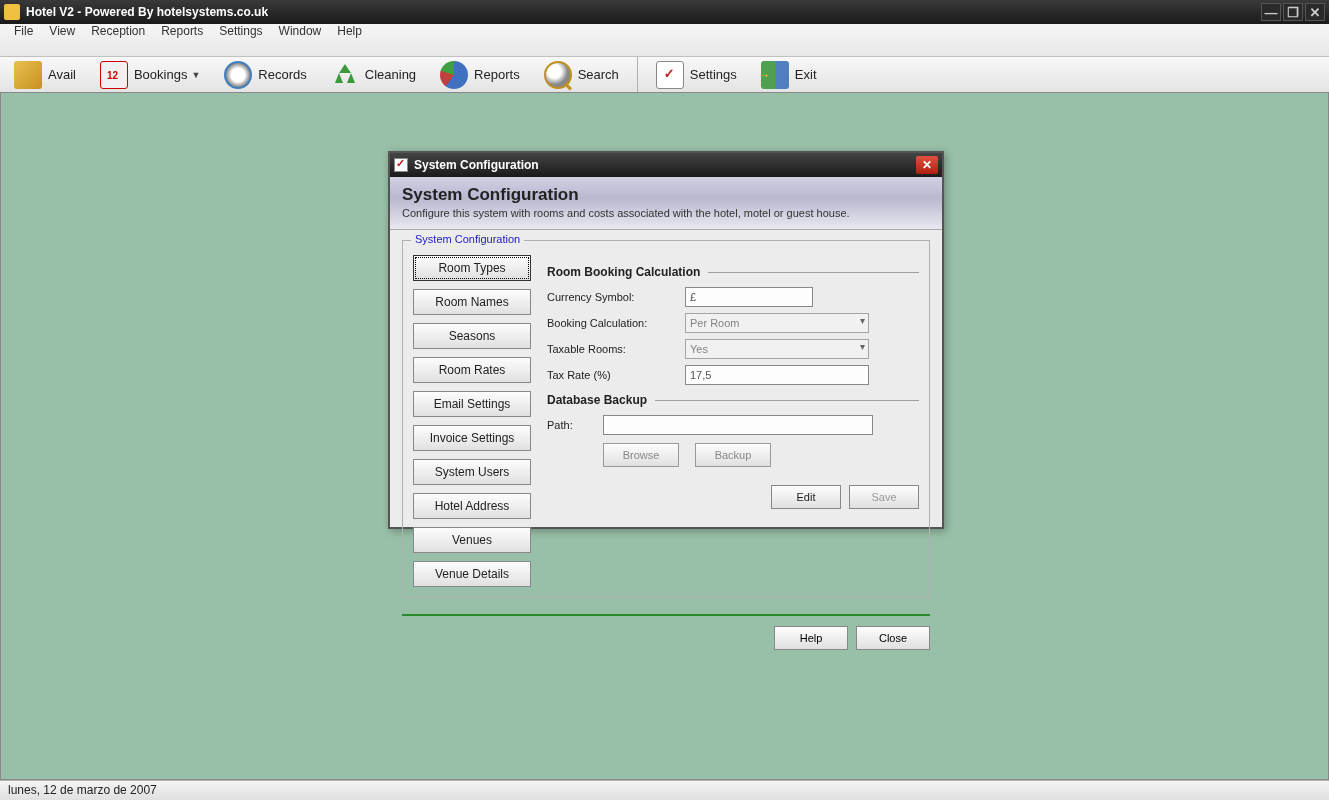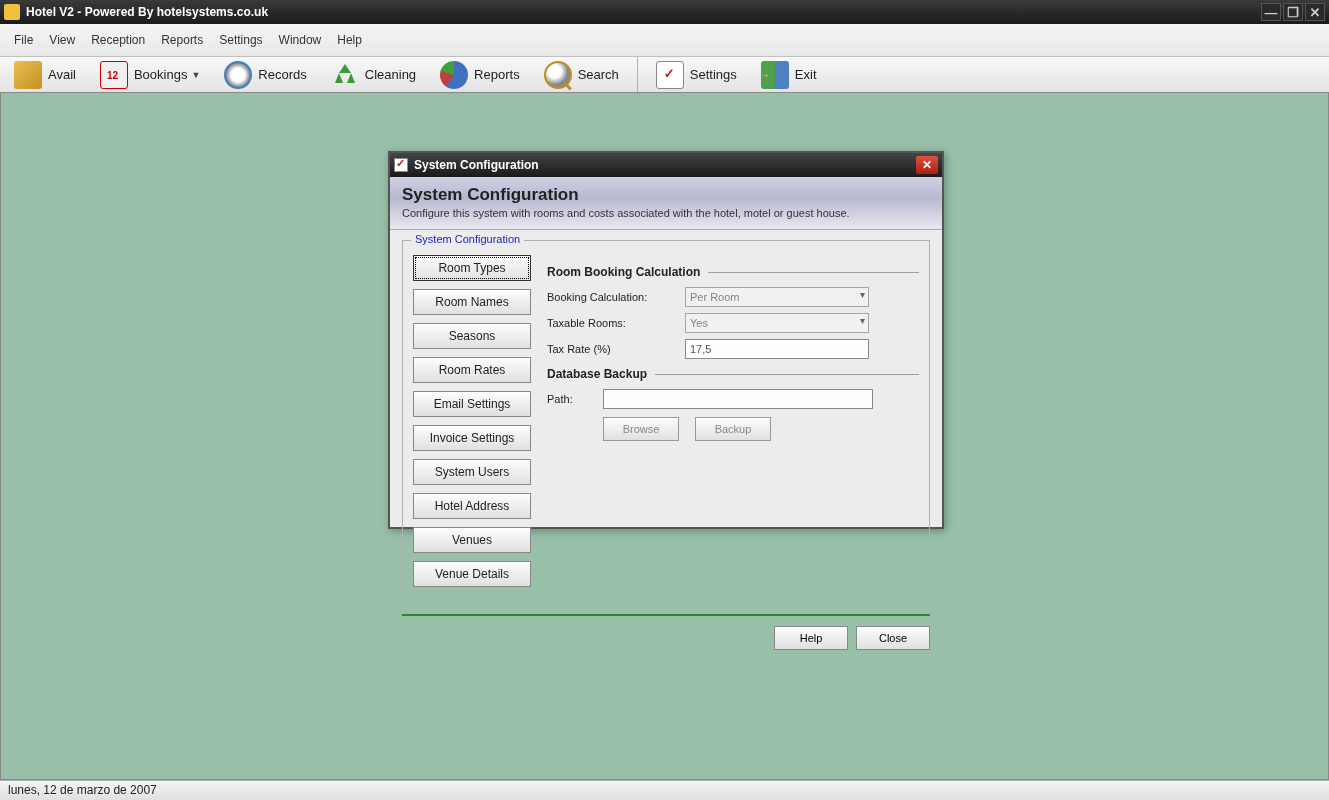--- a/index.html
+++ b/index.html
@@ -42,21 +42,21 @@
   font-size: 13px;
   font-weight: bold;
 }
 
 
 .menubar {
   height: 22px;
   background: linear-gradient(to bottom, #f5f5f5, #e8e8e8);
   border-bottom: 1px solid #c0c0c0;
   display: flex;
-  align-items: center;
+  align-items: flex-end;
   padding: 16px 6px;
   font-size: 12px;
 }
 .menubar .menu-item {
   padding: 2px 8px;
   cursor: pointer;
   color: #333;
 }
 
 
@@ -366,20 +366,24 @@
           </div>
 
           <div class="cfg-right">
 
             <div class="section-head">
               <span>Room Booking Calculation</span>
               <span class="line"></span>
             </div>
 
             <div class="form-row">
+              <label>Currency Symbol:</label>
+              <input type="text" class="input-w1" readonly="" value="£" style="">
+            </div>
+            <div class="form-row">
               <label>Booking Calculation:</label>
               <span class="select-wrap">
                 <select class="input-w2" disabled="">
                   <option>Per Room</option>
                 </select>
               </span>
             </div>
             <div class="form-row">
               <label>Taxable Rooms:</label>
               <span class="select-wrap">
@@ -401,20 +405,24 @@
             <div class="form-row">
               <label style="width:56px">Path:</label>
               <input type="text" class="input-w3" readonly="" value="" style="">
             </div>
 
             <div class="btn-row">
               <button class="small-btn" disabled="">Browse</button>
               <button class="small-btn" disabled="">Backup</button>
             </div>
 
+            <div class="action-row">
+              <button class="action-btn">Edit</button>
+              <button class="action-btn disabled" disabled="">Save</button>
+            </div>
           </div>
         </div>
       </div>
     </div>
 
     <div class="dialog-sep"></div>
 
     <div class="dialog-footer">
       <button class="footer-btn">Help</button>
       <button class="footer-btn">Close</button>

